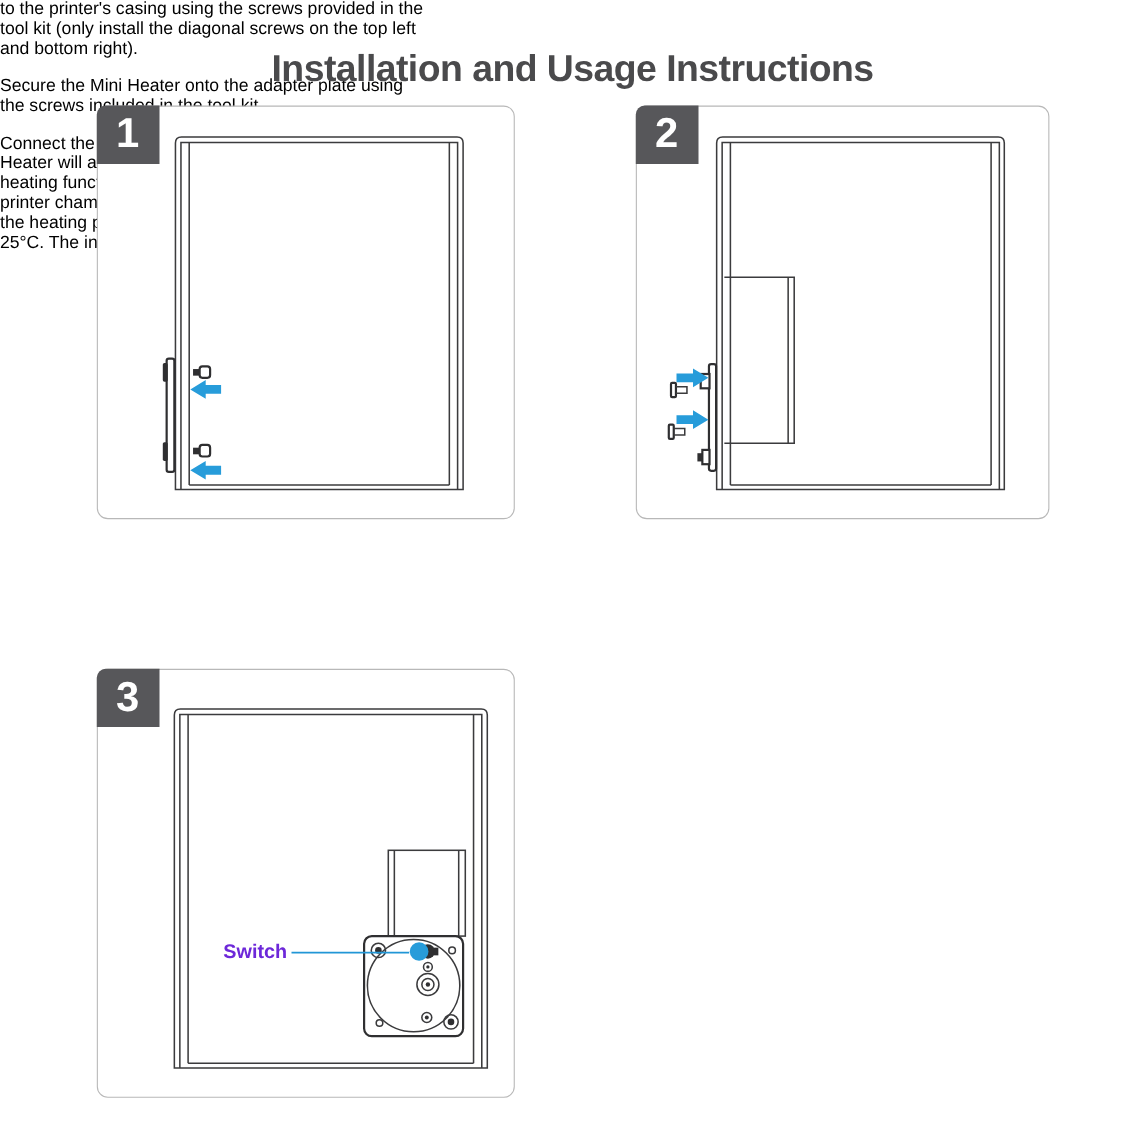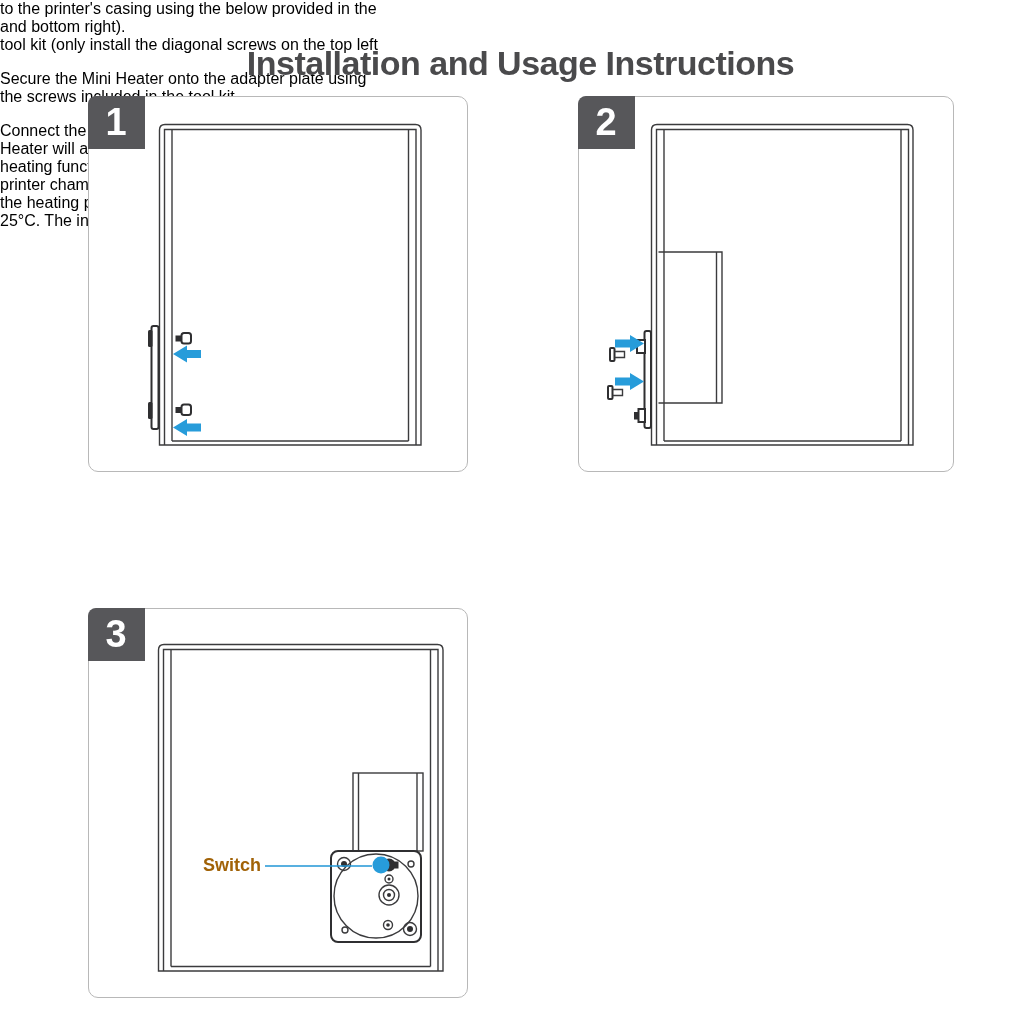--- a/index.html
+++ b/index.html
@@ -24,21 +24,21 @@
     border-radius:8px 0 0 0;
   }
   .caption{
     position:absolute;margin:0;color:#55565a;font-size:18px;font-weight:700;
     line-height:26px;letter-spacing:-0.2px;
   }
   #cap1{left:50px;top:480px;}
   #cap2{left:549px;top:480px;}
   #cap3{left:511px;top:722px;}
   .switch-label{
-    position:absolute;left:114px;top:246px;color:#a16207;font-size:18px;font-weight:700;
+    position:absolute;left:114px;top:246px;color:#6d28d9;font-size:18px;font-weight:700;
     letter-spacing:0px;
   }
   .stroke{stroke:#3b3b3d;stroke-width:1.4;fill:none;}
   .stroke-thick{stroke:#2f2f31;stroke-width:2;fill:#ffffff;}
   .dark-fill{fill:#2f2f31;stroke:none;}
   .blue-fill{fill:#279cda;stroke:none;}
 </style>
 </head>
 <body>
 
@@ -73,23 +73,23 @@
       </g>
       <g>
         <path class="blue-fill" d="M84,330.5 L98,322 L98,326.5 L112,326.5 L112,334.5 L98,334.5 L98,339 Z"></path>
       </g>
     </svg>
     <div class="badge">1</div>
   </section>
 
   <p class="caption" id="cap1">
     </p>
-    <div>to the printer's casing using the below provided in the</div>
+    <div>to the printer's casing using the screws provided in the</div>
+    <div>tool kit (only install the diagonal screws on the top left</div>
     <div>and bottom right).</div>
-    <div>tool kit (only install the diagonal screws on the top left</div>
   <p></p>
 
   <section class="panel" id="panel2">
     <svg width="371" height="371" viewBox="0 0 371 371">
       <g>
         <path class="stroke" d="M72.5,348 L72.5,33 Q72.5,27.5 78,27.5 L328.5,27.5 Q334,27.5 334,33 L334,348 Z"></path>
         <path class="stroke" d="M77.5,348 L77.5,32.5 L329.5,32.5 L329.5,348"></path>
         <path class="stroke" d="M85,344 L85,32.5"></path>
         <path class="stroke" d="M322,344 L322,32.5"></path>
         <path class="stroke" d="M85,344 L322,344"></path>

